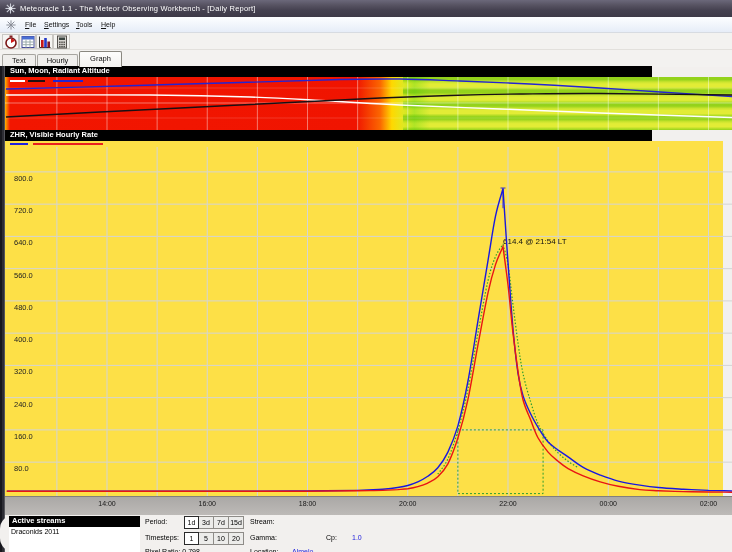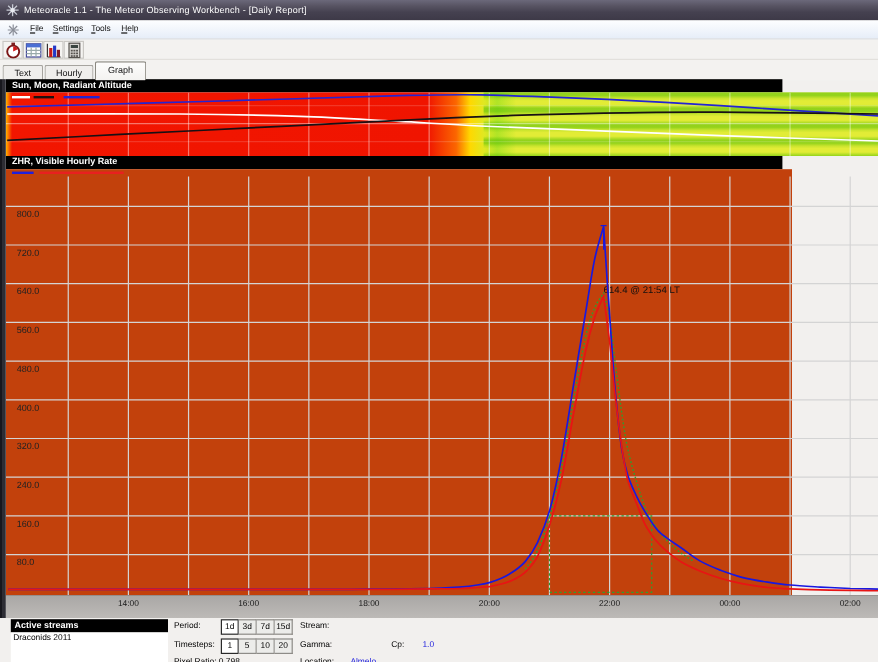--- a/index.html
+++ b/index.html
@@ -39,26 +39,26 @@
   #hdr1 { top:66px; }
   #band { left:5px; top:77px; width:727px; height:53px;
     background:
       linear-gradient(90deg,#ffb400 0px,#f21600 5px,#f01400 48.3%,#fb6600 51.6%,#ffd800 53.2%,#e0e822 54.8%,#b0e426 56.3%,#e2ec36 58.5%,#e2ec36 100%);
   }
   #band-stripes { left:398px; top:0; right:0; height:53px;
     background:repeating-linear-gradient(180deg, rgba(70,185,0,0.5) 0px, rgba(70,185,0,0.5) 2.5px, rgba(70,185,0,0.15) 5px, rgba(230,240,40,0.0) 7px, rgba(230,240,40,0.0) 10px, rgba(70,185,0,0.5) 13.25px);
   }
   #hdr2 { top:130px; }
   .swatch { position:absolute; height:2px; }
-  #chart { left:5px; top:141px; width:655px; height:355px; background:#c2410c; }
+  #chart { left:5px; top:141px; width:718px; height:355px; background:#fde047; }
   #xaxis { left:5px; top:496px; width:727px; height:19px;
     background:linear-gradient(180deg,#aaa8a6,#bdbab7); border-top:1px solid #827f7d; }
   .xtick { position:absolute; top:3px; width:28px; text-align:center; font-size:7px; color:#161616; }
 
-  #bottom { left:0; top:515px; width:732px; height:37px; background:#f2f0ee; font-size:7px; color:#000; z-index:6; }
+  #bottom { left:0; top:515px; width:732px; height:37px; background:#f2f0ee; font-size:7px; color:#000; z-index:6;border-radius:14px; }
   #lb-hdr { left:9px; top:1px; width:131px; height:11px; background:#000; color:#fff; font-weight:bold; font-size:7.5px; line-height:10px; }
   #lb-hdr span { margin-left:3px; }
   #lb-body { left:9px; top:12px; width:131px; height:25px; background:#fff; }
   #lb-body div { margin:1px 0 0 2px; }
   .flabel { position:absolute; white-space:nowrap; }
   .bgroup { position:absolute; display:flex; }
   .bgroup .b { width:15px; height:13px; border:1px solid #8e8c88; border-left:none; background:#ececea;
     font-size:7px; text-align:center; line-height:12px; }
   .bgroup .b:first-child { border-left:1px solid #8e8c88; }
   .bgroup .b.sel { background:#fff; border:1px solid #2a2a2a; }

